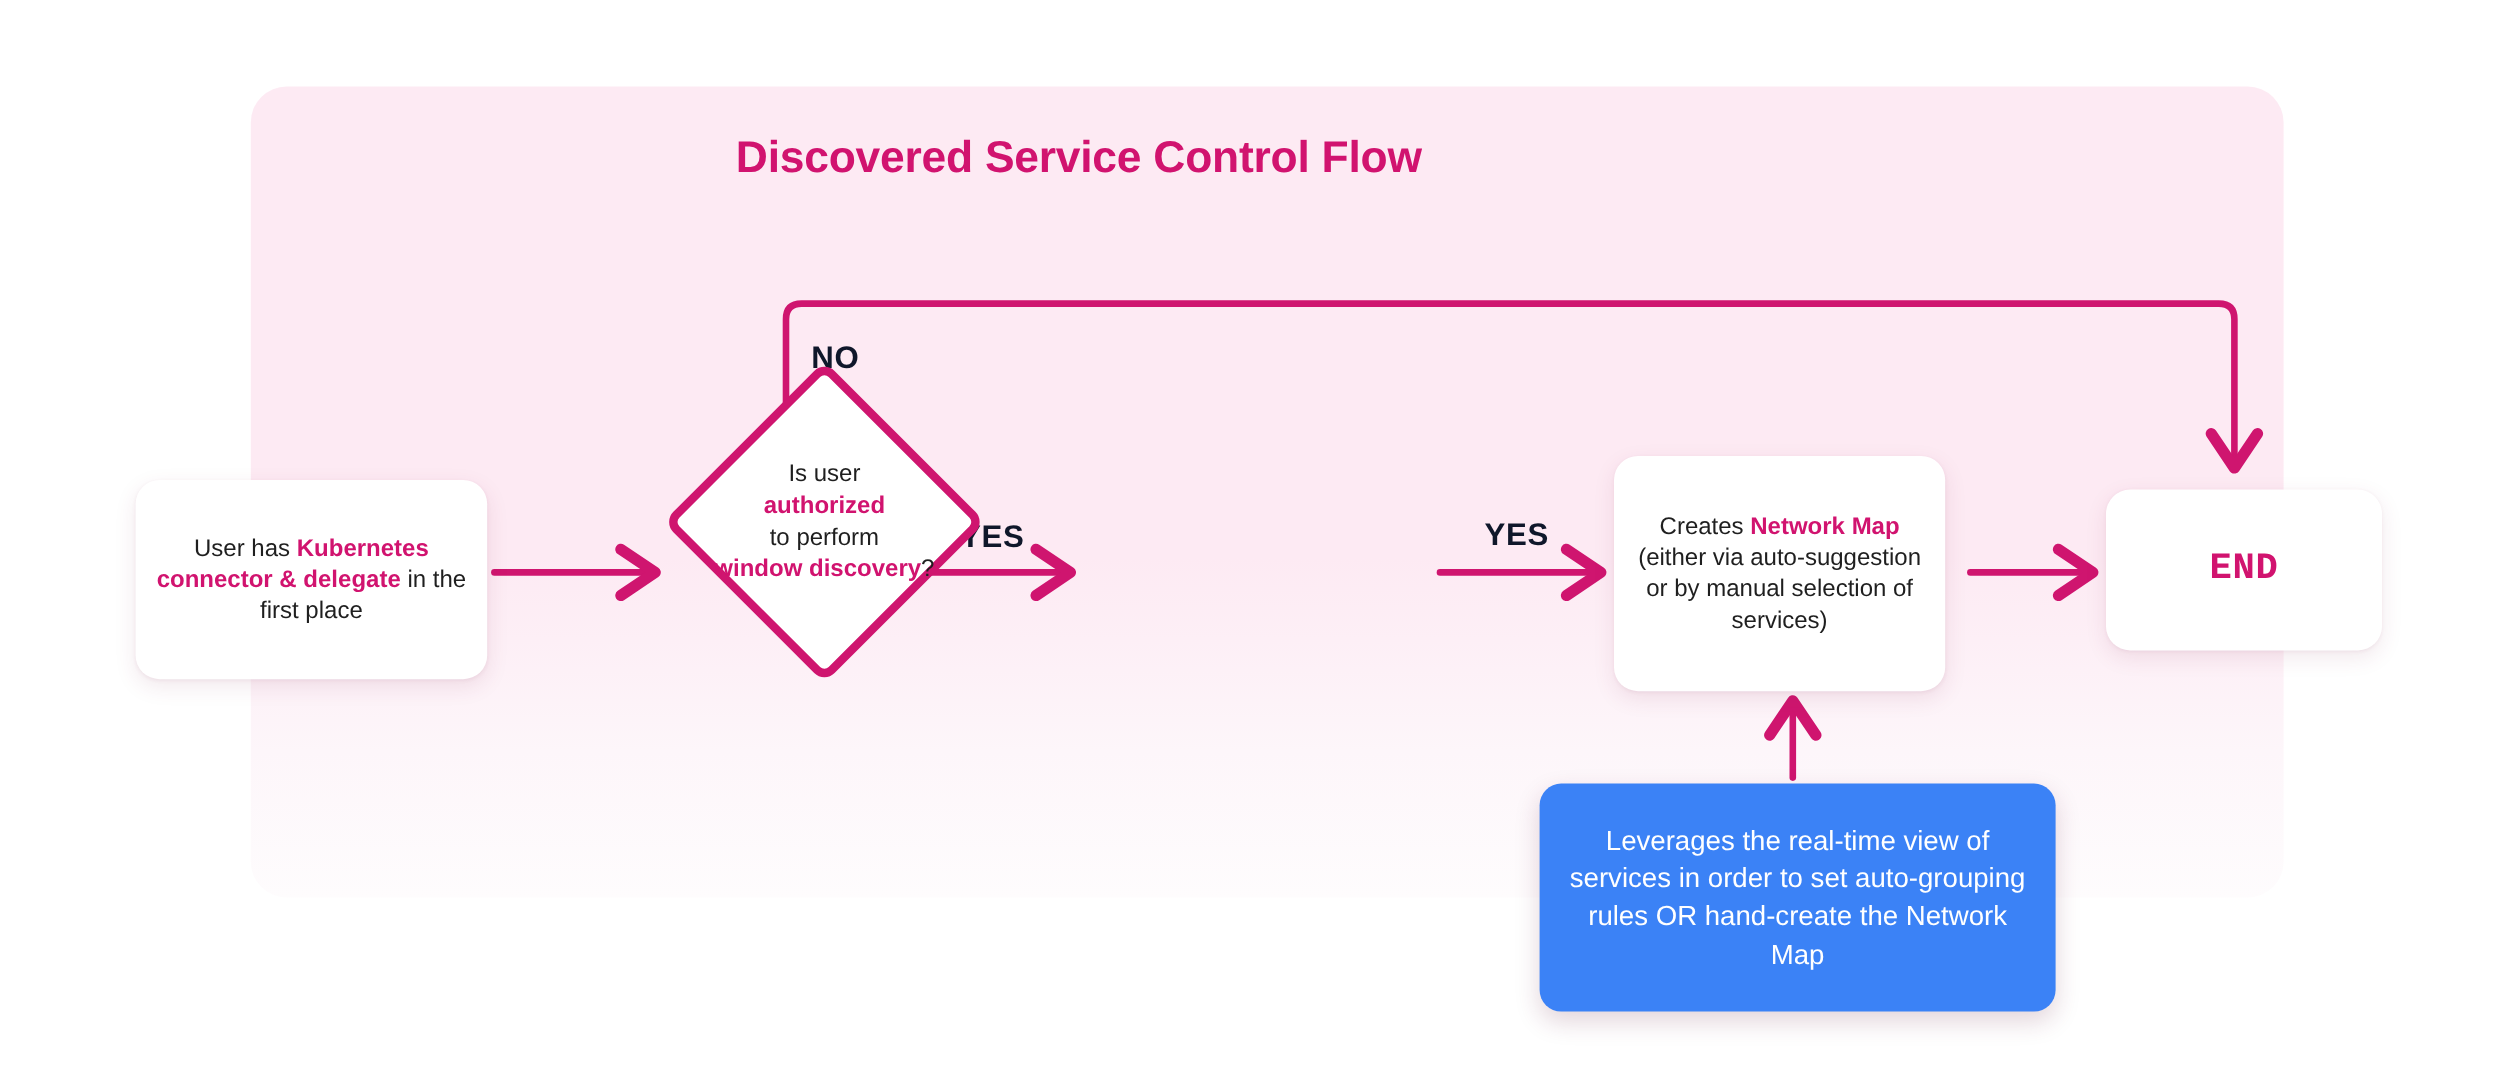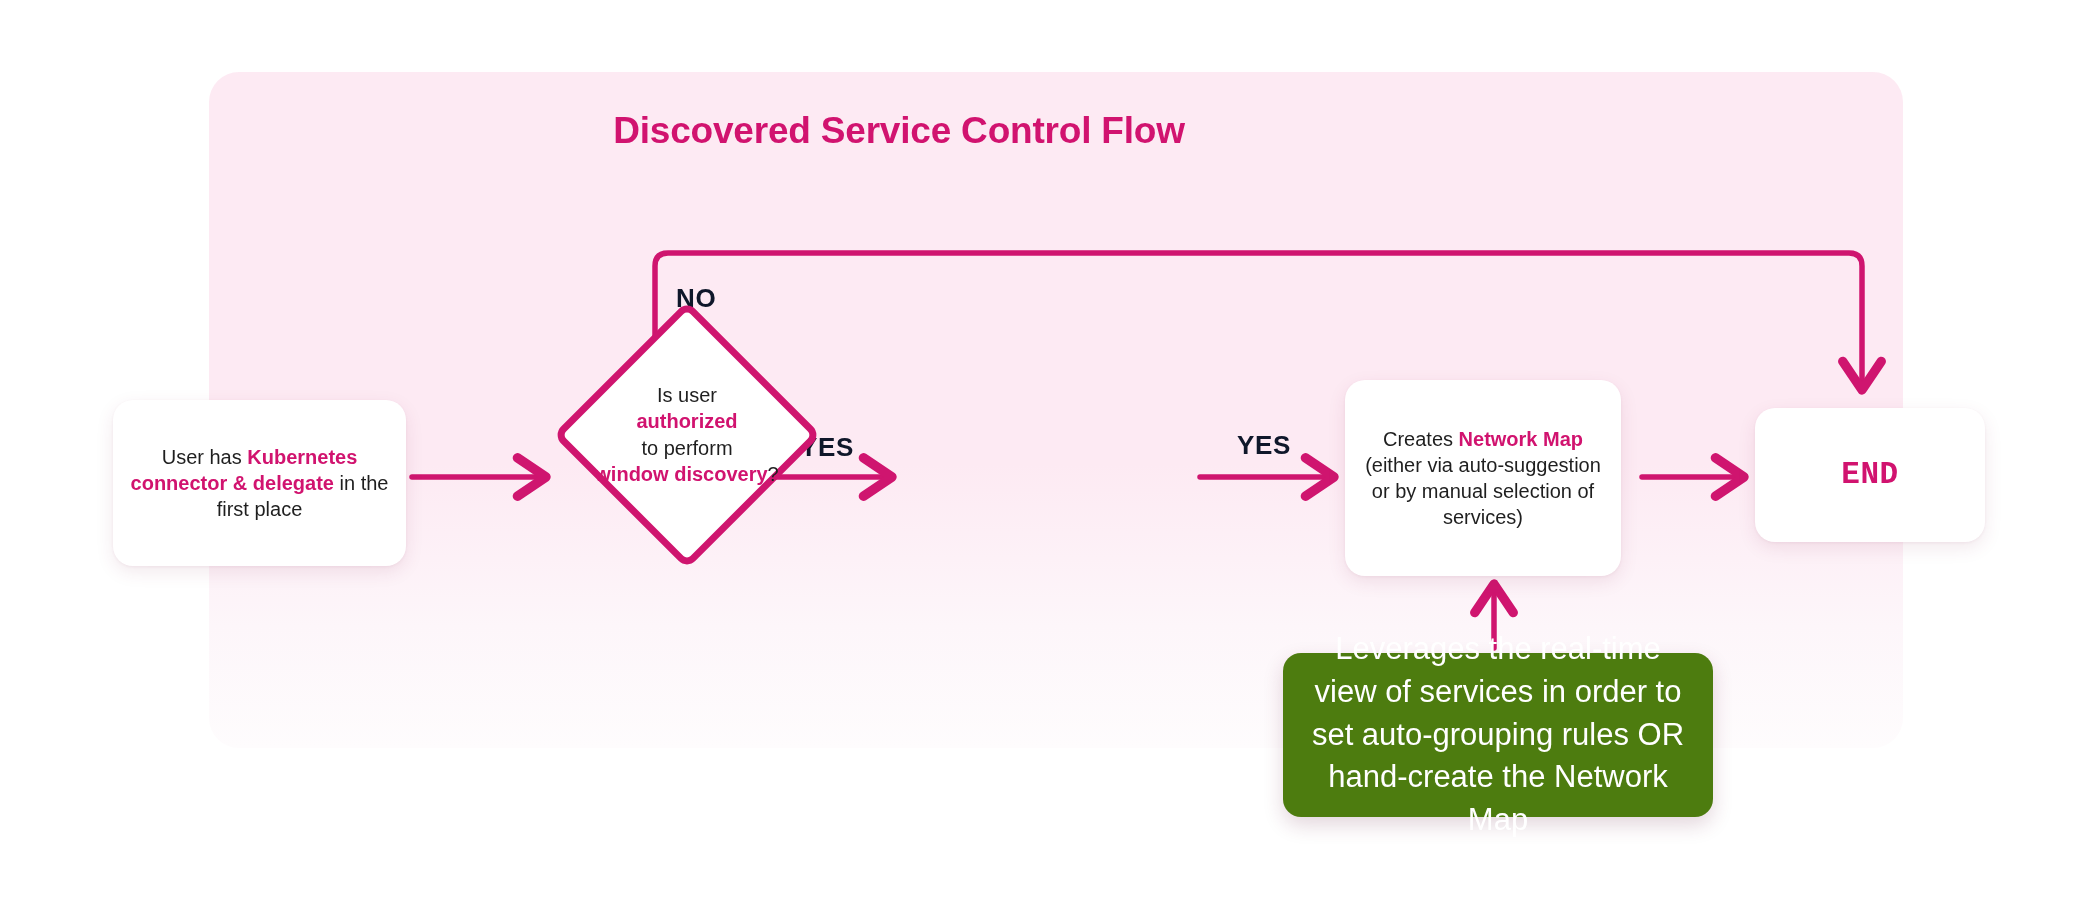--- a/index.html
+++ b/index.html
@@ -88,30 +88,30 @@
     color: #1f1f1f;
     z-index: 2;
   }
 
   
   #note-box {
     position: absolute;
     left: 1283px;
     top: 653px;
     width: 430px;
-    height: 164px;
-    background: #4d7c0f;
+    height: 190px;
+    background: #3b82f6;
     border-radius: 18px;
     box-shadow: 0 8px 20px rgba(100,30,60,0.18);
     display: flex;
     align-items: center;
     justify-content: center;
     text-align: center;
     color: #ffffff;
-    font-size: 31px;
+    font-size: 23px;
     line-height: 1.38;
   }
   #note-box .inner { padding: 0 20px; }
 
   
   #title {
     position: absolute;
     left: 209px;
     top: 110px;
     width: 1380px;

